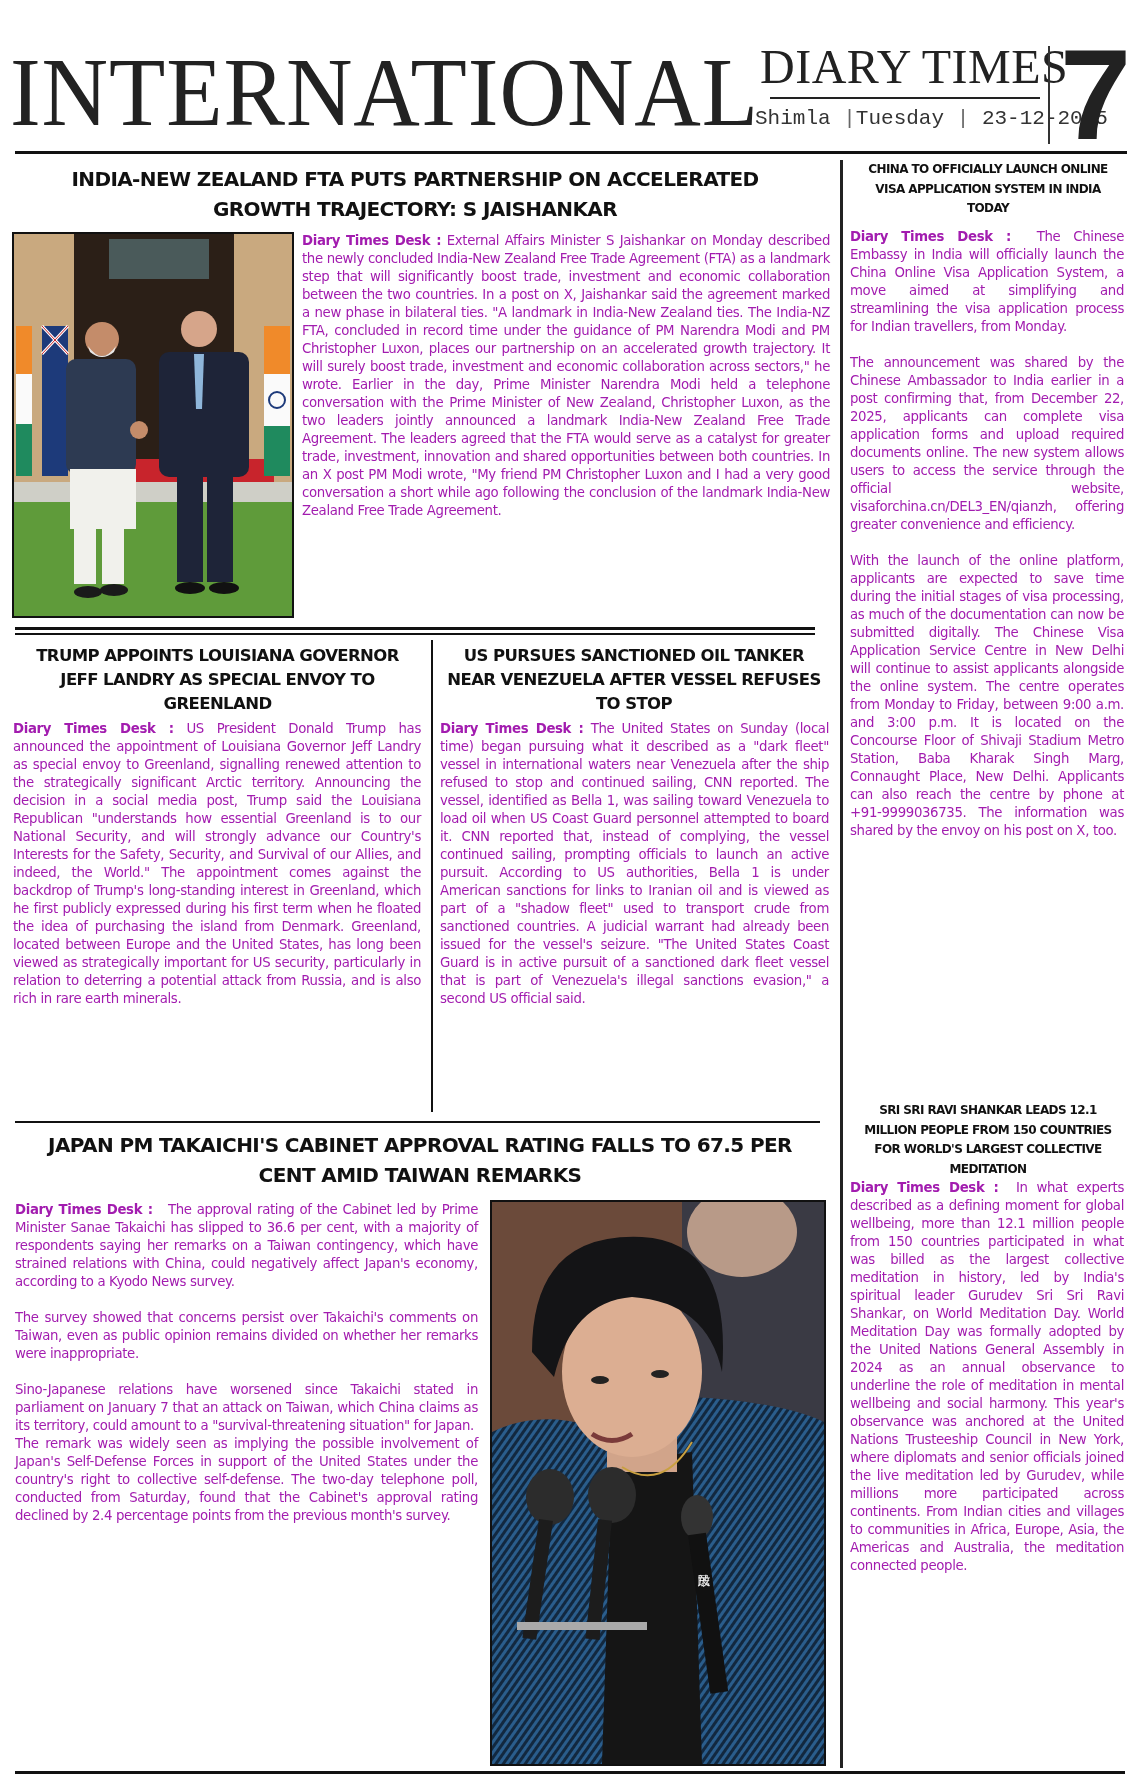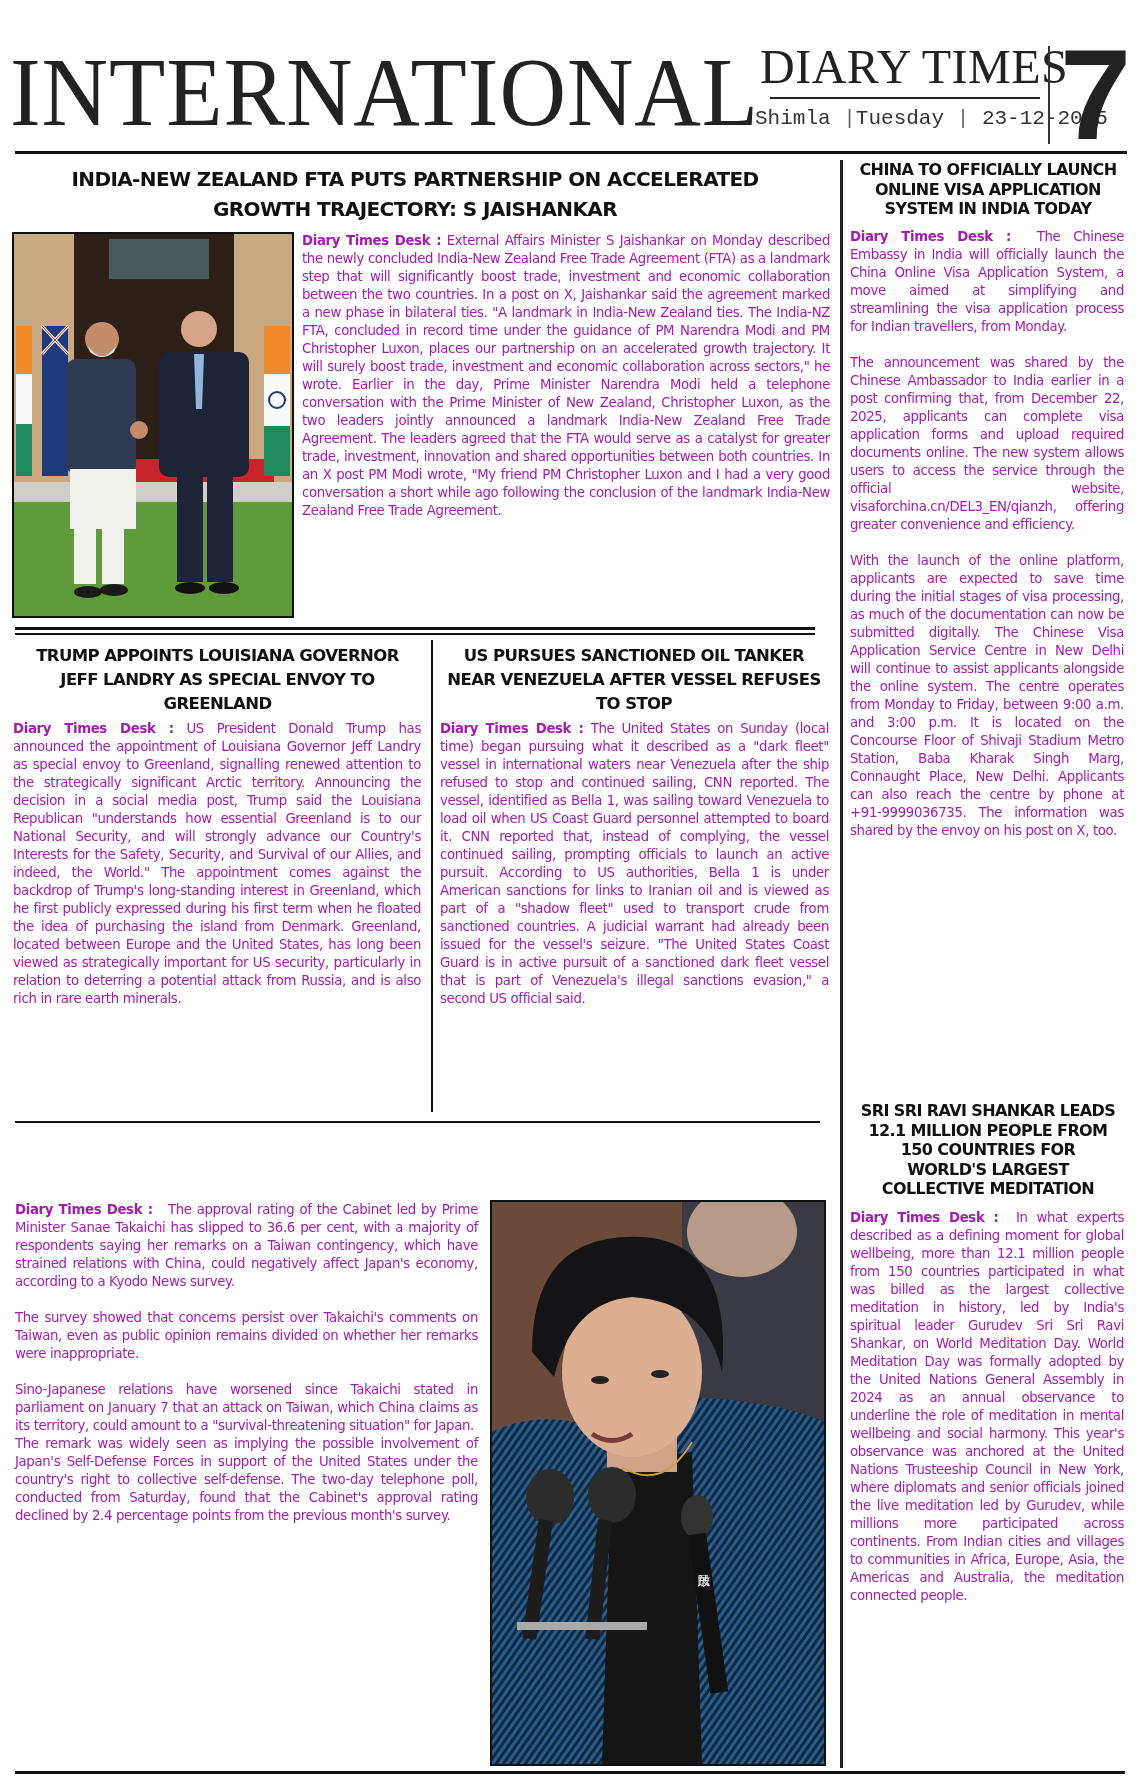--- a/index.html
+++ b/index.html
@@ -34,21 +34,21 @@
 
   .rule { background: #111; }
 
   
   .hl {
     font-family: "DejaVu Sans", sans-serif; font-weight: 700; text-align: center; color: #111;
     text-transform: uppercase; letter-spacing: -0.6px;
   }
   .hl-big { font-size: 20px; line-height: 30px; }
   .hl-med { font-size: 16.5px; line-height: 24px; }
-  .hl-small { font-size: 16px; line-height: 19.5px; }
+  .hl-small { font-size: 12px; line-height: 19.5px; }
 
   
   .body {
     font-family: "DejaVu Sans", sans-serif; font-size: 13.3px; line-height: 18px; color: #a21caf;
     text-align: justify; letter-spacing: -0.35px;
   }
   .body p { margin: 0; }
   .body p + p.gap { margin-top: 18px; }
   .desk { font-weight: 700; }
 
@@ -144,20 +144,24 @@
 <div class="abs" style="left:436px; top:640px; width:394px; height:478px;">
   <div class="abs hl hl-med" style="left:4px; top:4px; width:388px;">US PURSUES SANCTIONED OIL TANKER NEAR VENEZUELA AFTER VESSEL REFUSES TO STOP</div>
   <div class="abs body" style="left:4px; top:80px; width:389px;">
     <p><span class="desk">Diary Times Desk :</span> <span>The United States on Sunday (local time) began pursuing what it described as a "dark fleet" vessel in international waters near Venezuela after the ship refused to stop and continued sailing, CNN reported. The vessel, identified as Bella 1, was sailing toward Venezuela to load oil when US Coast Guard personnel attempted to board it. CNN reported that, instead of complying, the vessel continued sailing, prompting officials to launch an active pursuit. According to US authorities, Bella 1 is under American sanctions for links to Iranian oil and is viewed as part of a "shadow fleet" used to transport crude from sanctioned countries. A judicial warrant had already been issued for the vessel's seizure. "The United States Coast Guard is in active pursuit of a sanctioned dark fleet vessel that is part of Venezuela's illegal sanctions evasion," a second US official said.</span></p>
   </div>
 </div>
 
 <div class="abs rule" style="left:15px; top:1121px; width:805px; height:2px;"></div>
 
 <div class="abs" style="left:0; top:1126px; width:830px; height:645px;">
+  <div class="abs hl hl-big" style="left:10px; top:4px; width:820px;">
+    <div>JAPAN PM TAKAICHI'S CABINET APPROVAL RATING FALLS TO 67.5 PER</div>
+    <div>CENT AMID TAIWAN REMARKS</div>
+  </div>
 
   <div class="abs body" style="left:15px; top:75px; width:463px;">
     <p><span class="desk">Diary Times Desk :</span>&nbsp;&nbsp; <span>The approval rating of the Cabinet led by Prime Minister Sanae Takaichi has slipped to 36.6 per cent, with a majority of respondents saying her remarks on a Taiwan contingency, which have strained relations with China, could negatively affect Japan's economy, according to a Kyodo News survey.</span></p>
     <p class="gap">The survey showed that concerns persist over Takaichi's comments on Taiwan, even as public opinion remains divided on whether her remarks were inappropriate.</p>
     <p class="gap">Sino-Japanese relations have worsened since Takaichi stated in parliament on January 7 that an attack on Taiwan, which China claims as its territory, could amount to a "survival-threatening situation" for Japan.</p>
     <p>The remark was widely seen as implying the possible involvement of Japan's Self-Defense Forces in support of the United States under the country's right to collective self-defense. The two-day telephone poll, conducted from Saturday, found that the Cabinet's approval rating declined by 2.4 percentage points from the previous month's survey.</p>
   </div>
 
   <div class="abs photo" style="left:490px; top:74px; width:336px; height:566px; background:#5a4538;">
     <svg width="332" height="562" viewBox="0 0 332 562">
@@ -202,16 +206,16 @@
   <div class="hl hl-small" style="padding:0 10px;">CHINA TO OFFICIALLY LAUNCH ONLINE VISA APPLICATION SYSTEM IN INDIA TODAY</div>
   <div class="body" style="margin-top:9px; padding-left:4px; padding-right:6px;">
     <p><span class="desk">Diary Times Desk :</span>&nbsp; <span>The Chinese Embassy in India will officially launch the China Online Visa Application System, a move aimed at simplifying and streamlining the visa application process for Indian travellers, from Monday.</span></p>
     <p class="gap">The announcement was shared by the Chinese Ambassador to India earlier in a post confirming that, from December 22, 2025, applicants can complete visa application forms and upload required documents online. The new system allows users to access the service through the official website, visaforchina.cn/DEL3_EN/qianzh, offering greater convenience and efficiency.</p>
     <p class="gap">With the launch of the online platform, applicants are expected to save time during the initial stages of visa processing, as much of the documentation can now be submitted digitally. The Chinese Visa Application Service Centre in New Delhi will continue to assist applicants alongside the online system. The centre operates from Monday to Friday, between 9:00 a.m. and 3:00 p.m. It is located on the Concourse Floor of Shivaji Stadium Metro Station, Baba Kharak Singh Marg, Connaught Place, New Delhi. Applicants can also reach the centre by phone at +91-9999036735. The information was shared by the envoy on his post on X, too.</p>
   </div>
 </div>
 
 <div class="abs" style="left:846px; top:1101px; width:284px;">
   <div class="hl hl-small" style="padding:0 14px; line-height:19.5px;">SRI SRI RAVI SHANKAR LEADS 12.1 MILLION PEOPLE FROM 150 COUNTRIES FOR WORLD'S LARGEST COLLECTIVE MEDITATION</div>
-  <div class="body" style="margin-top:10px; padding-left:4px; padding-right:6px;">
+  <div class="body" style="padding-left:4px; padding-right:6px;">
     <p><span class="desk">Diary Times Desk :</span>&nbsp; <span>In what experts described as a defining moment for global wellbeing, more than 12.1 million people from 150 countries participated in what was billed as the largest collective meditation in history, led by India's spiritual leader Gurudev Sri Sri Ravi Shankar, on World Meditation Day. World Meditation Day was formally adopted by the United Nations General Assembly in 2024 as an annual observance to underline the role of meditation in mental wellbeing and social harmony. This year's observance was anchored at the United Nations Trusteeship Council in New York, where diplomats and senior officials joined the live meditation led by Gurudev, while millions more participated across continents. From Indian cities and villages to communities in Africa, Europe, Asia, the Americas and Australia, the meditation connected people.</span></p>
   </div>
 </div>
 
 </body></html>

